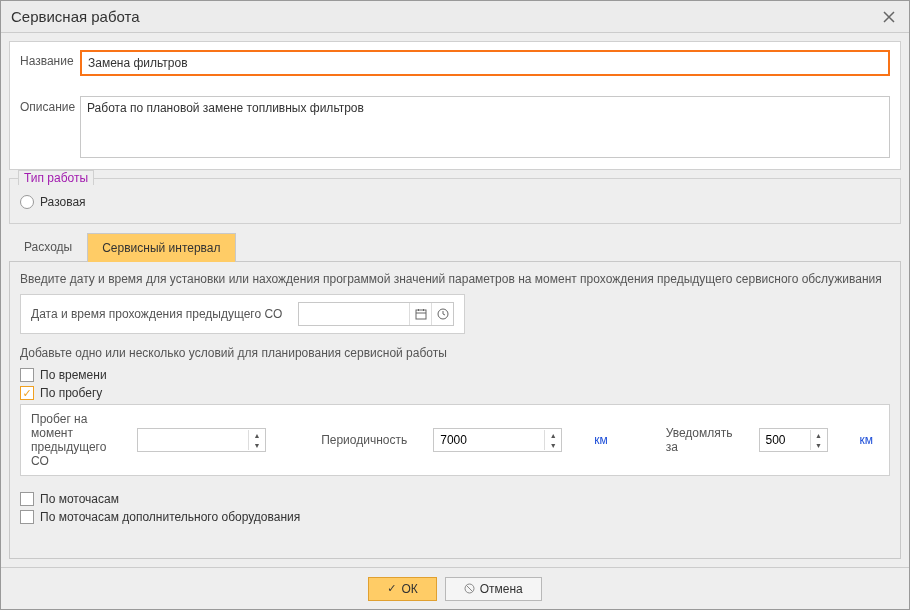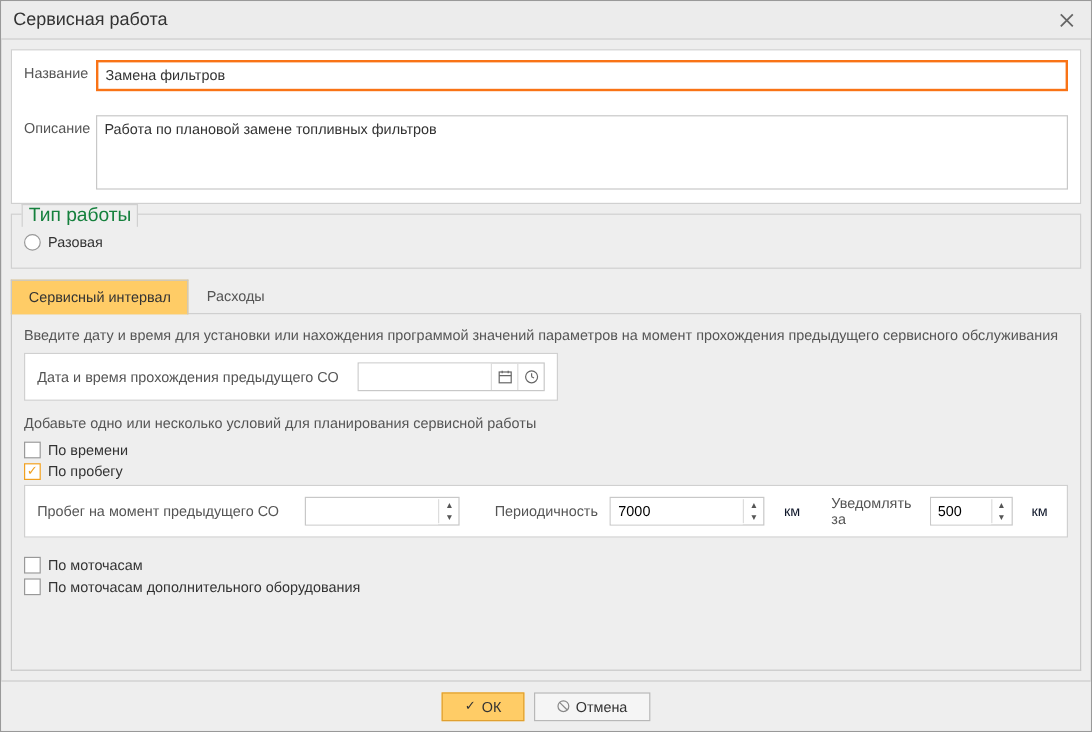--- a/index.html
+++ b/index.html
@@ -10,21 +10,21 @@
 .titlebar .close { width: 20px; height: 20px; display: flex; align-items: center; justify-content: center; cursor: pointer; color: #666; font-size: 16px; }
 .content { flex: 1; padding: 8px; display: flex; flex-direction: column; gap: 8px; overflow: hidden; }
 .panel { background: #fff; border: 1px solid #d0d0d0; padding: 8px 10px; }
 .form-row { display: flex; align-items: flex-start; margin-bottom: 20px; }
 .form-row:last-child { margin-bottom: 0; }
 .form-label { width: 60px; padding-top: 4px; color: #555; }
 .form-field { flex: 1; }
 .text-input { width: 100%; border: 2px solid #f97316; padding: 4px 6px; font-size: 12px; font-family: inherit; color: #333; }
 .textarea { width: 100%; height: 62px; border: 1px solid #c8c8c8; padding: 4px 6px; font-size: 12px; font-family: inherit; resize: none; color: #333; }
 .fieldset { border: 1px solid #d0d0d0; background: #eee; position: relative; padding: 12px 10px 10px 10px; }
-.fieldset-legend { position: absolute; top: -9px; left: 8px; background: #eee; padding: 0 5px; font-size: 16px; color: #15803d; border: 1px solid #d0d0d0; border-bottom: none; }
+.fieldset-legend { position: absolute; top: -9px; left: 8px; background: #eee; padding: 0 5px; font-size: 12px; color: #a21caf; border: 1px solid #d0d0d0; border-bottom: none; }
 .radio-row { display: flex; align-items: center; gap: 6px; margin: 4px 0; cursor: pointer; }
 .radio { width: 14px; height: 14px; border: 1px solid #999; border-radius: 50%; display: flex; align-items: center; justify-content: center; background: #fff; }
 .radio.checked { border-color: #f0a020; }
 .radio.checked::after { content: ""; width: 6px; height: 6px; border-radius: 50%; background: #f0a020; }
 .tabstrip { display: flex; border-bottom: 1px solid #c8c8c8; background: #eee; }
 .tab { padding: 7px 14px; font-size: 12px; cursor: pointer; border: 1px solid transparent; border-bottom: none; color: #555; }
 .tab.active { background: #ffcc66; border-color: #c8c8c8; color: #333; position: relative; top: 1px; }
 .tab-body { background: #eee; border: 1px solid #c8c8c8; border-top: none; padding: 10px; flex: 1; overflow: auto; }
 .hint { color: #555; margin-bottom: 8px; }
 .inline-panel { background: #fff; border: 1px solid #d0d0d0; padding: 7px 10px; display: flex; align-items: center; gap: 16px; }
@@ -33,22 +33,22 @@
 .dt-input { border: none; padding: 4px 6px; font-size: 12px; width: 110px; outline: none; }
 .dt-btn { width: 22px; height: 22px; display: flex; align-items: center; justify-content: center; border-left: 1px solid #ddd; cursor: pointer; color: #666; }
 .check-row { display: flex; align-items: center; gap: 6px; margin: 4px 0; cursor: pointer; }
 .checkbox { width: 14px; height: 14px; border: 1px solid #999; background: #fff; display: flex; align-items: center; justify-content: center; }
 .checkbox.checked { border-color: #f0a020; }
 .checkbox.checked::after { content: "✓"; font-size: 11px; color: #f0a020; line-height: 1; }
 .spin-wrap { display: flex; align-items: center; border: 1px solid #c8c8c8; background: #fff; }
 .spin-input { border: none; padding: 4px 6px; font-size: 12px; width: 110px; outline: none; }
 .spin-btns { display: flex; flex-direction: column; border-left: 1px solid #ddd; }
 .spin-btn { width: 16px; height: 10px; display: flex; align-items: center; justify-content: center; font-size: 7px; cursor: pointer; color: #555; line-height: 1; }
-.unit { color: #0f172a; margin: 0 6px; }
-.params-row { background: #fff; border: 1px solid #d0d0d0; padding: 7px 10px; display: flex; align-items: center; gap: 10px; margin-top: 4px; }
+.unit { color: #1d4ed8; margin: 0 6px; }
+.params-row { background: #fff; border: 1px solid #d0d0d0; padding: 7px 10px; display: flex; align-items: center; gap: 26px; margin-top: 4px; }
 .footer { height: 42px; border-top: 1px solid #ccc; display: flex; align-items: center; justify-content: center; gap: 8px; background: #eee; }
 .btn { height: 24px; padding: 0 18px; border: 1px solid #b8b8b8; background: #f5f5f5; display: inline-flex; align-items: center; gap: 5px; font-size: 12px; cursor: pointer; color: #333; }
 .btn.primary { background: #ffcc66; border-color: #e0a030; }
 .btn .ico { font-size: 11px; }
 svg { display: block; }
 </style>
 </head>
 <body>
 
 <div class="dialog">
@@ -80,22 +80,22 @@
     <div class="fieldset">
       <div class="fieldset-legend">Тип работы</div>
       <div class="radio-row">
         <div class="radio"></div>
         <span>Разовая</span>
       </div>
     </div>
 
     <div style="display:flex;flex-direction:column;flex:1;min-height:0;">
       <div class="tabstrip">
+        <div class="tab">Расходы</div>
         <div class="tab active">Сервисный интервал</div>
-        <div class="tab">Расходы</div>
       </div>
       <div class="tab-body">
         <div class="hint">Введите дату и время для установки или нахождения программой значений параметров на момент прохождения предыдущего сервисного обслуживания</div>
         <div class="inline-panel" style="width:fit-content;">
           <span class="inline-label">Дата и время прохождения предыдущего СО</span>
           <div class="dt-input-wrap">
             <input class="dt-input" value="" style="">
             <div class="dt-btn">
               <svg width="12" height="12" viewBox="0 0 12 12">
                   <rect x="1" y="2" width="10" height="9" fill="none" stroke="#666"></rect>

